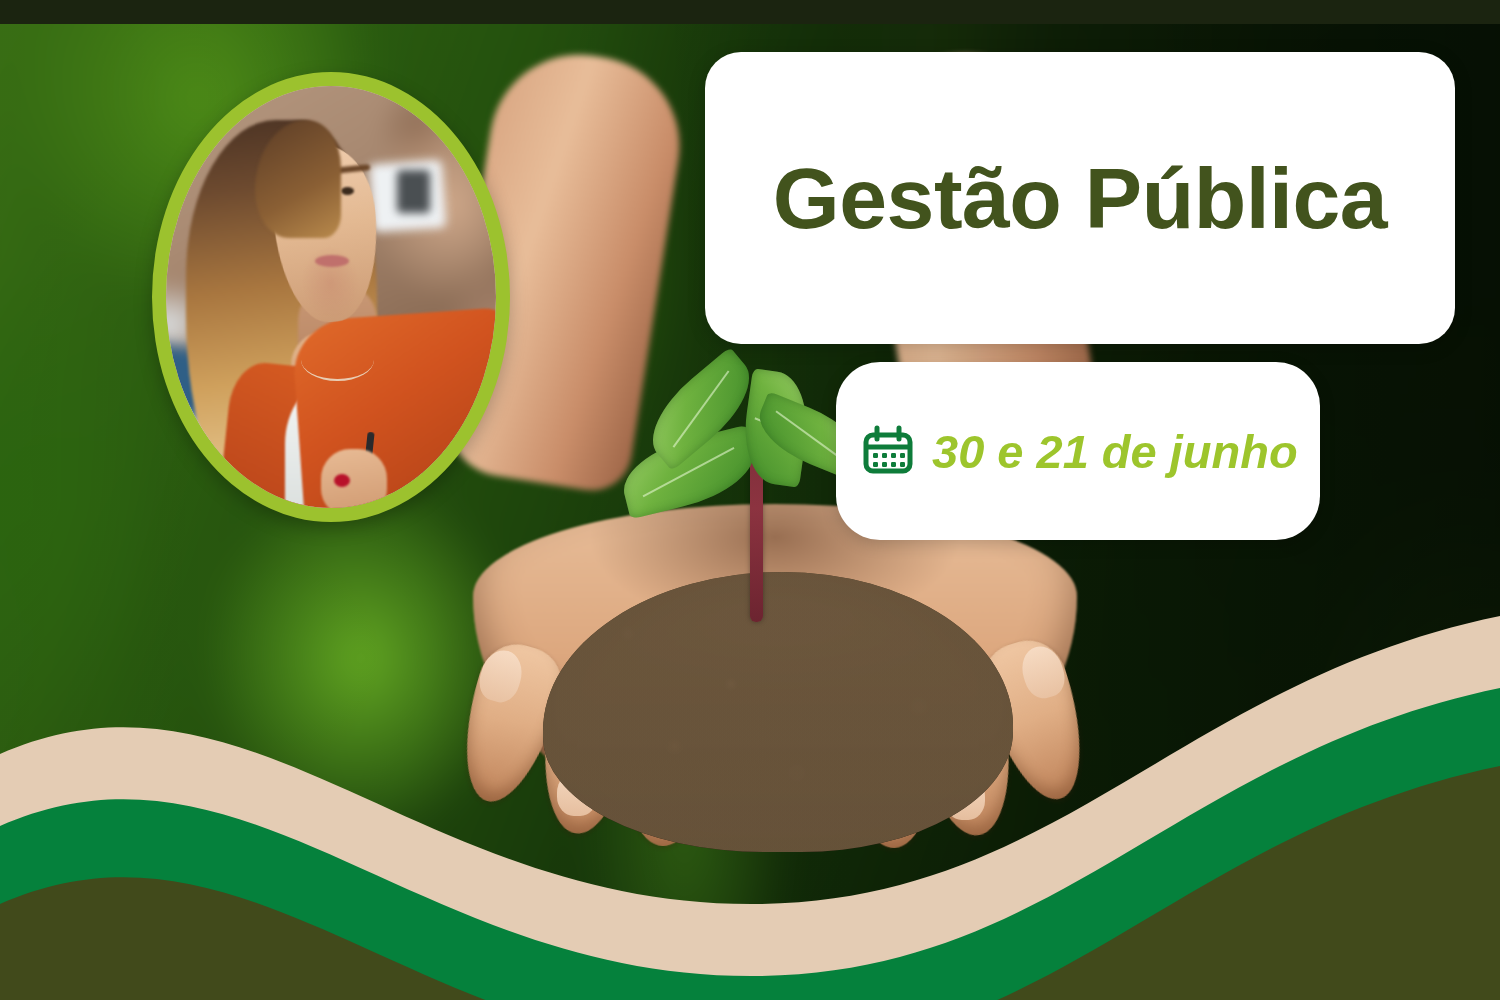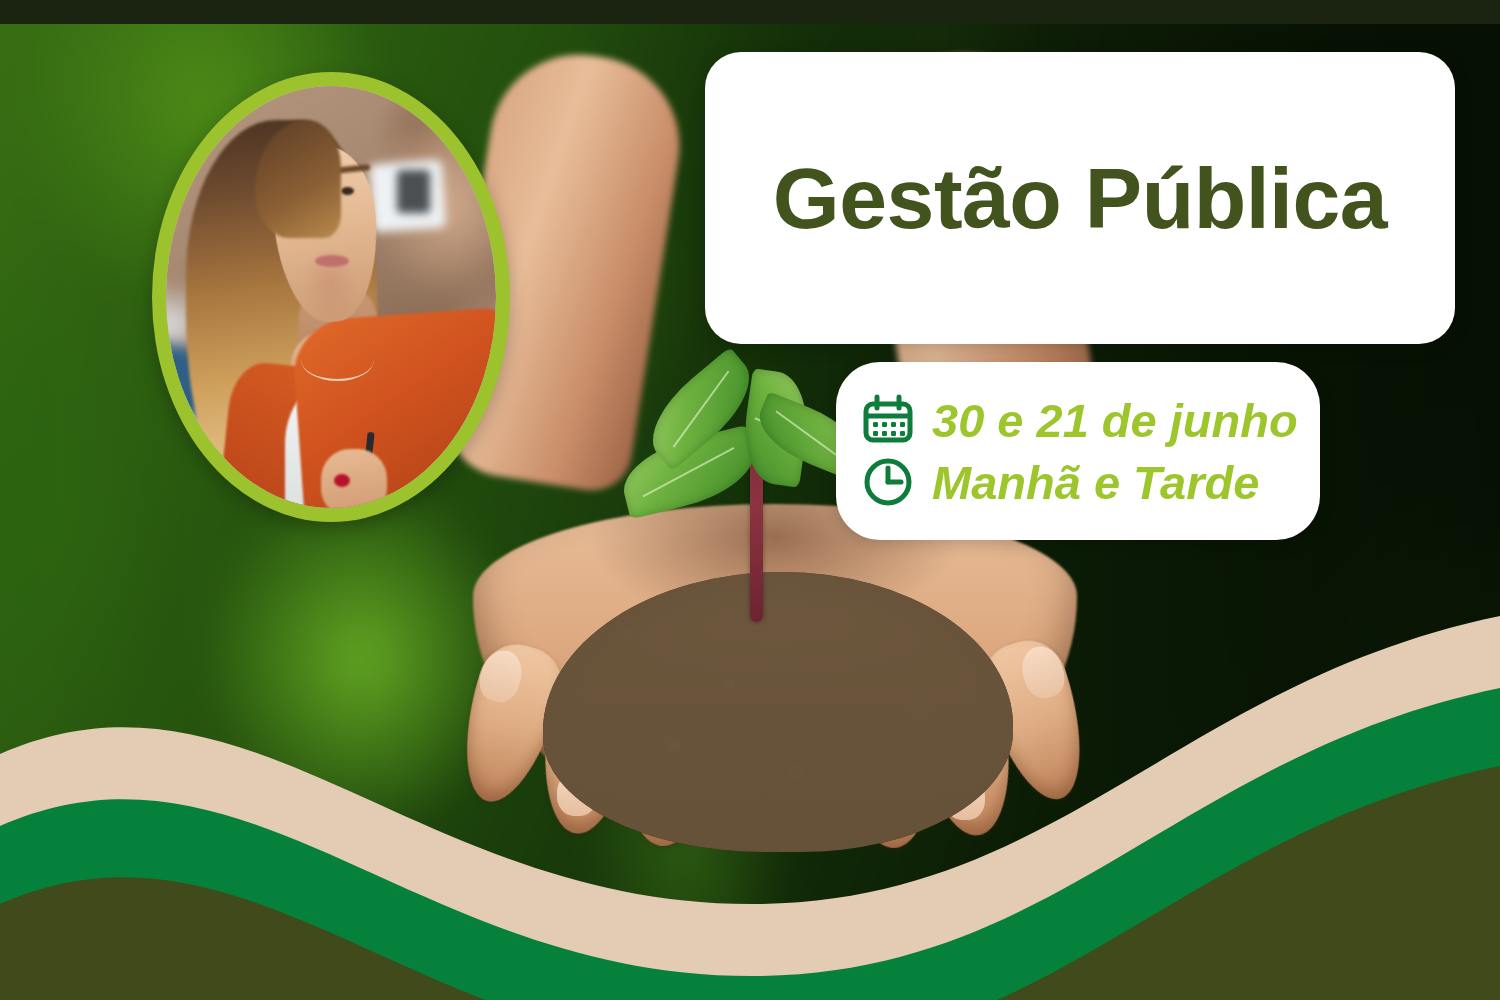--- a/index.html
+++ b/index.html
@@ -393,24 +393,16 @@
           <rect x="38" y="28" width="5" height="5" rx="1.2"></rect>
           <rect x="11" y="37" width="5" height="5" rx="1.2"></rect>
           <rect x="20" y="37" width="5" height="5" rx="1.2"></rect>
           <rect x="29" y="37" width="5" height="5" rx="1.2"></rect>
           <rect x="38" y="37" width="5" height="5" rx="1.2"></rect>
         </g>
       </svg>
       <span class="info-text">30 e 21 de junho</span>
     </div>
 
-    <div class="info-row">
-      <svg class="info-icon" viewBox="0 0 52 52">
-        <circle cx="26" cy="26" r="21" fill="none" stroke="#0E7C3A" stroke-width="5"></circle>
-        <line x1="26" y1="26" x2="26" y2="12" stroke="#0E7C3A" stroke-width="5" stroke-linecap="round"></line>
-        <line x1="26" y1="26" x2="39" y2="26" stroke="#0E7C3A" stroke-width="5" stroke-linecap="round"></line>
-      </svg>
-      <span class="info-text">Manhã e Tarde</span>
-    </div>
 
   </div>
 
 </div>
 
 </body></html>

